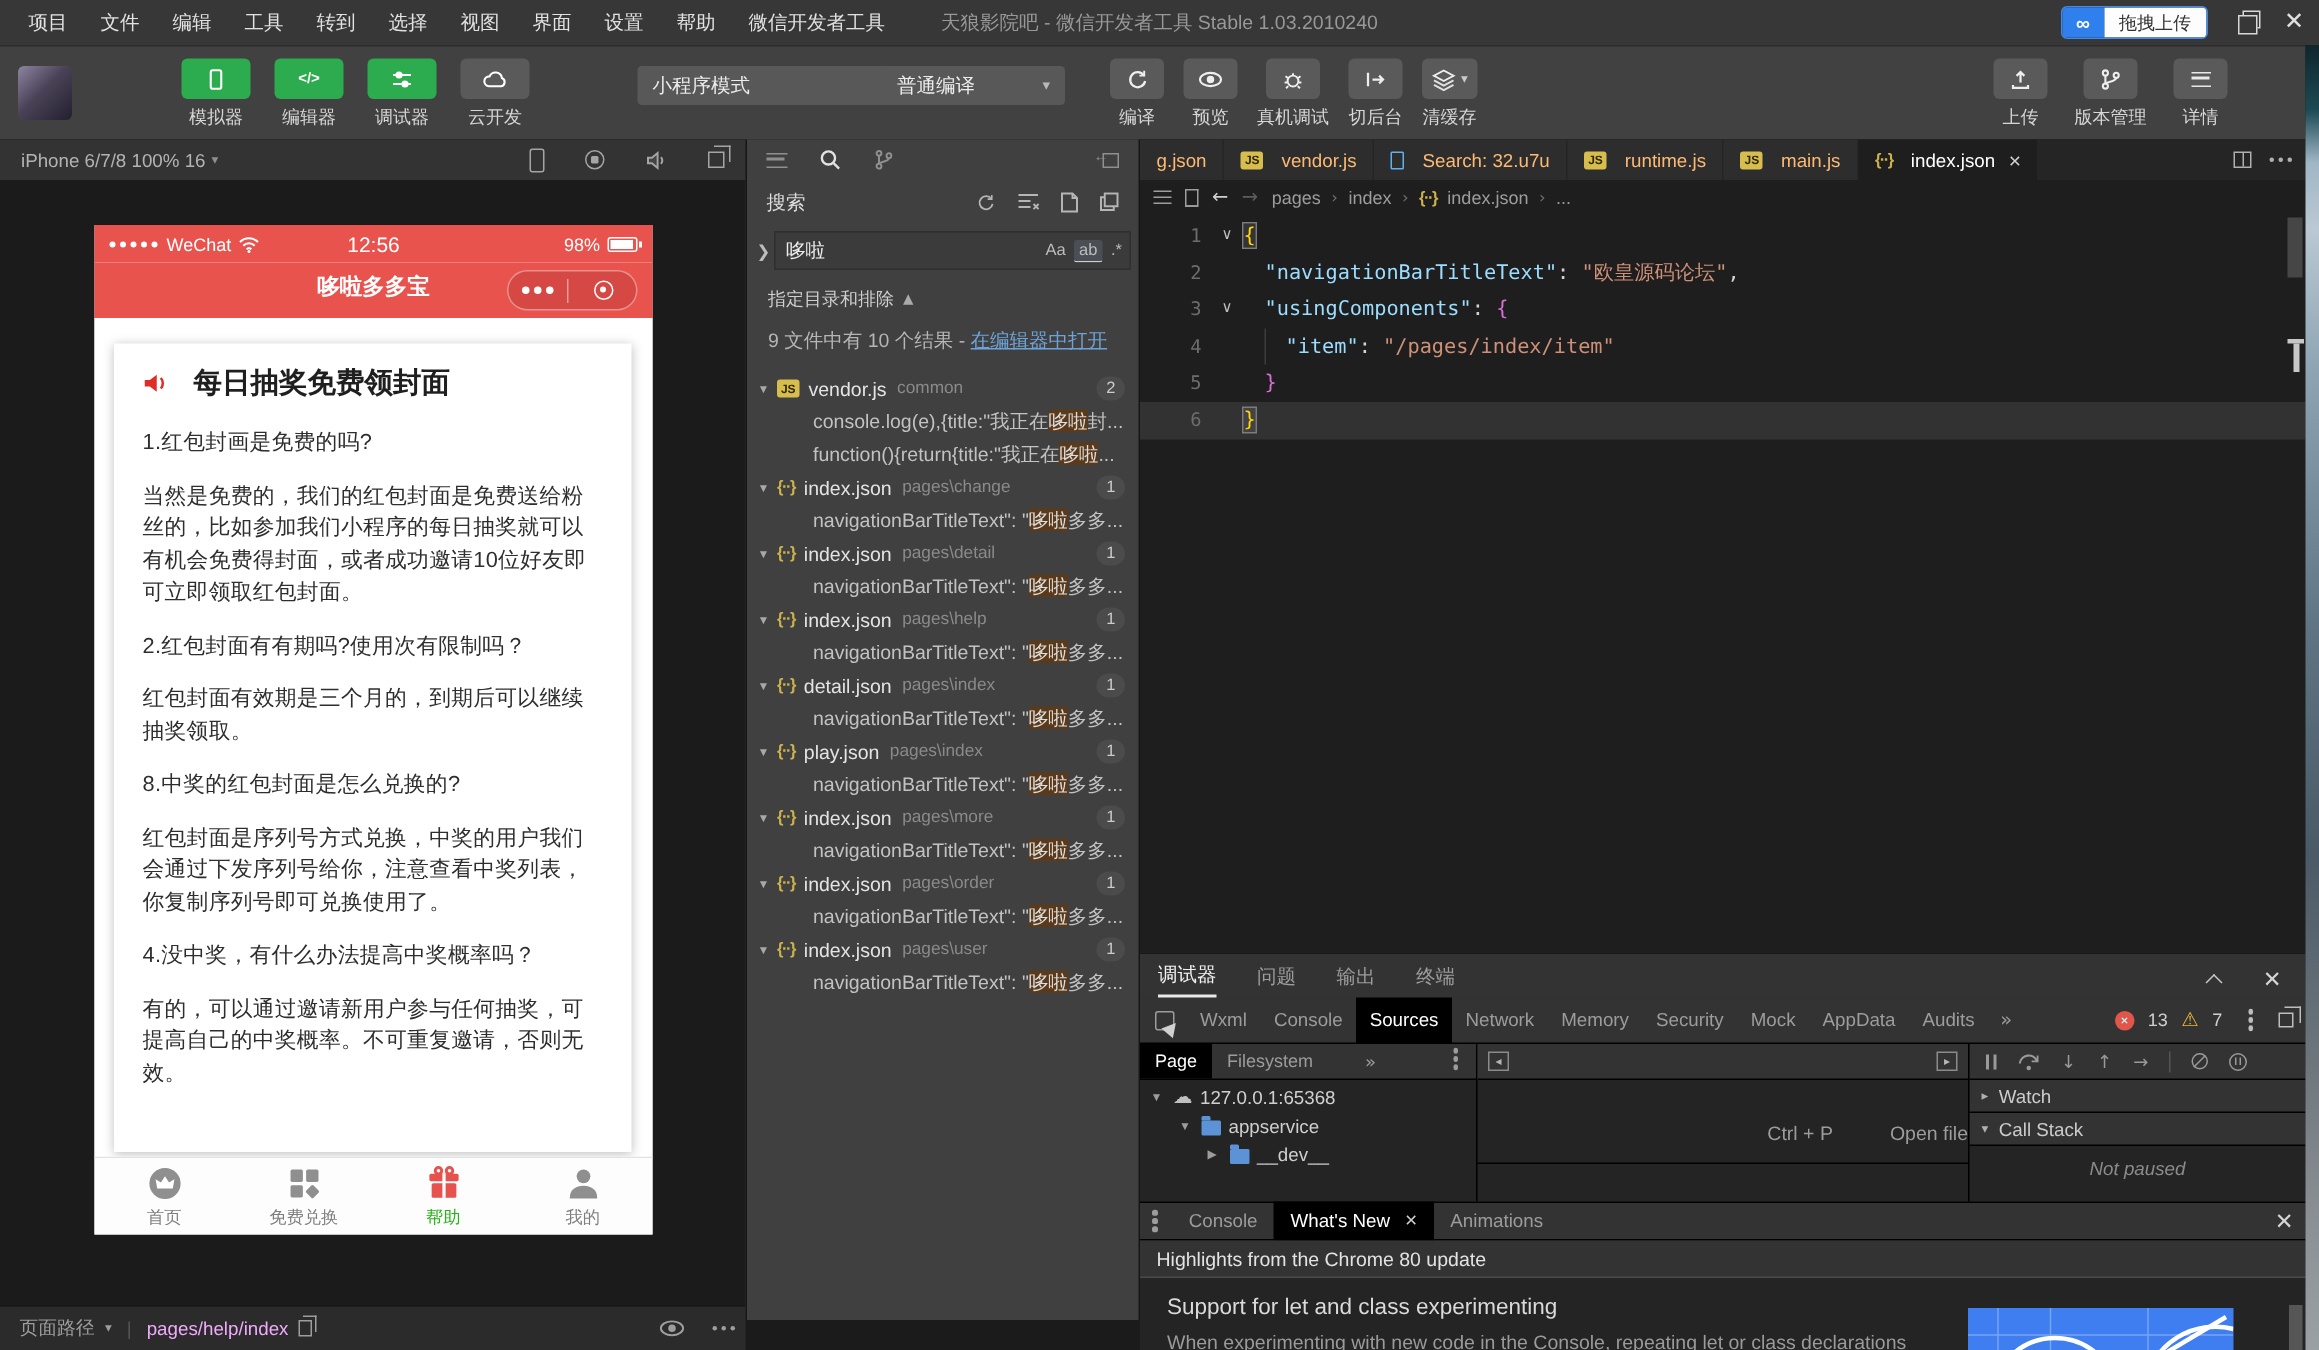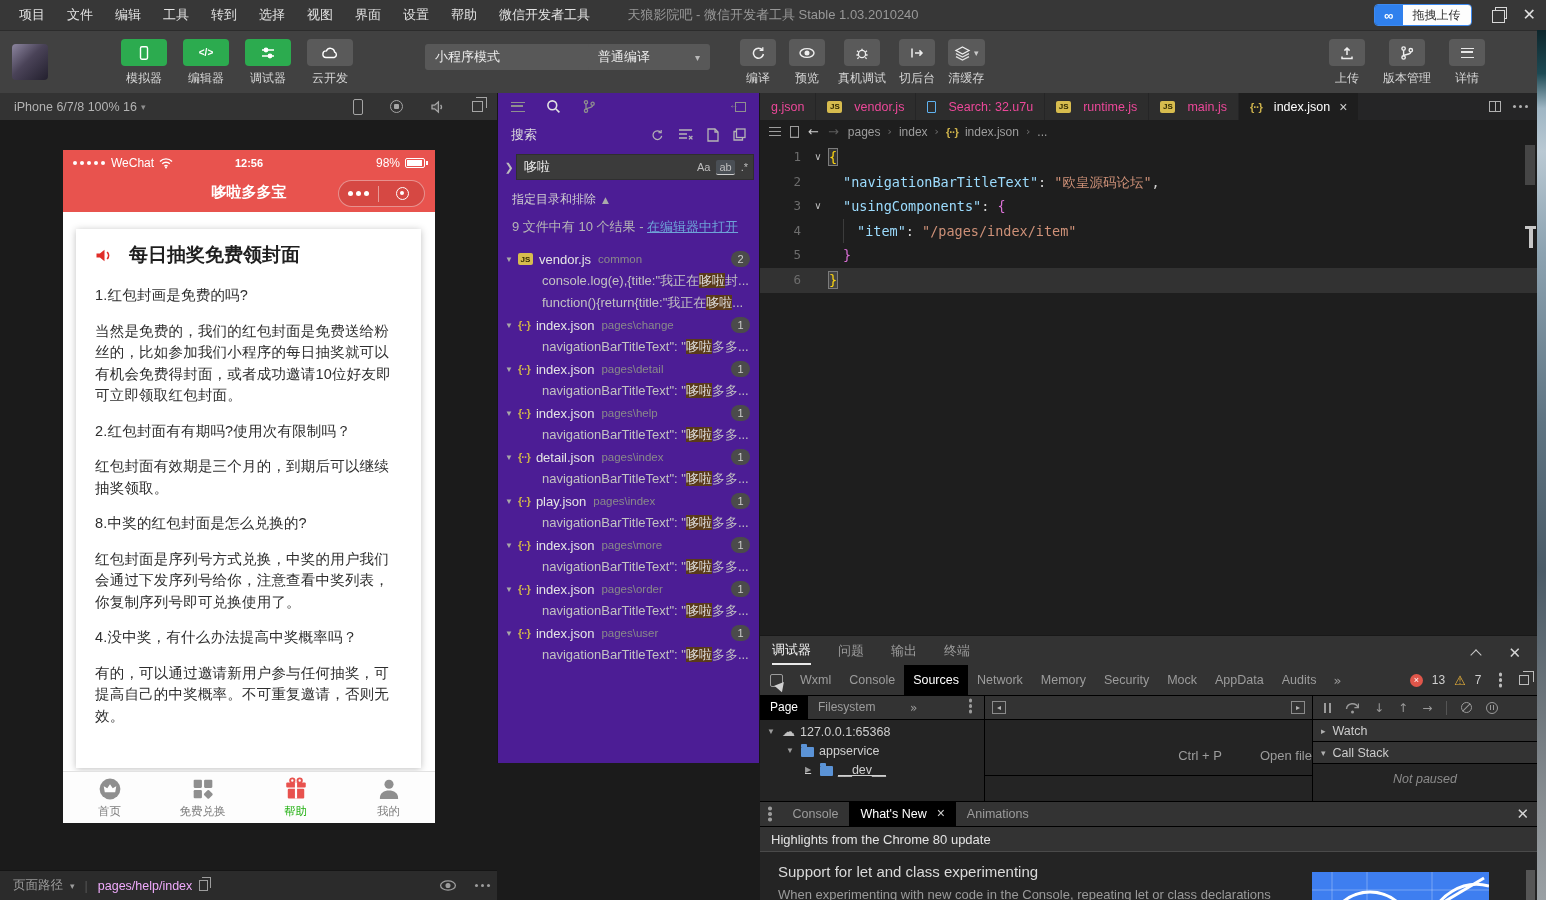--- a/index.html
+++ b/index.html
@@ -47,21 +47,21 @@
 .dicons{margin-left:auto;display:flex;gap:27px;color:#a5a5a5;align-items:center}
 .ic-phone-o{width:10px;height:16px;border:1.4px solid currentColor;border-radius:2px}
 .ic-record{width:13px;height:13px;border:1.4px solid currentColor;border-radius:50%;position:relative}
 .ic-record::after{content:"";position:absolute;left:3px;top:3px;width:4.5px;height:4.5px;background:currentColor;border-radius:1px}
 .ic-overlap{position:relative;width:11px;height:11px;border:1.4px solid currentColor}
 .ic-overlap::before{content:"";position:absolute;left:2.5px;top:-5px;width:10px;height:10px;border:1.4px solid currentColor;border-bottom:none;border-left:none}
 
 .phone{position:absolute;left:63px;top:57px;width:372px;height:673px;background:#fff;display:flex;flex-direction:column;color:#333}
 .pstatus{height:25px;background:#e8534e;color:#fff;display:flex;align-items:center;padding:12px 10px;font-size:12px;position:relative}
 .sigdots{width:4px;height:4px;border-radius:50%;background:#fff;box-shadow:7px 0 0 #fff,14px 0 0 #fff,21px 0 0 #fff,28px 0 0 #fff;margin-right:34px}
-.ptime{position:absolute;left:50%;transform:translateX(-50%);font-weight:bold;font-size:11px}
+.ptime{position:absolute;left:50%;transform:translateX(-50%);font-weight:normal;font-size:14px}
 .pbat{margin-left:auto;display:flex;align-items:center;gap:5px;font-size:12px}
 .batt{width:20px;height:10px;border:1px solid #fff;border-radius:2px;position:relative}
 .batt::before{content:"";position:absolute;left:1px;top:1px;bottom:1px;width:15px;background:#fff}
 .batt::after{content:"";position:absolute;right:-4px;top:2px;width:2px;height:4px;background:#fff}
 .pnav{height:37px;background:#e8534e;position:relative}
 .pnav-title{text-align:center;line-height:34px;color:#fff;font-size:15px;font-weight:bold}
 .capsule{position:absolute;right:10px;top:5px;width:87px;height:27px;border:1px solid rgba(255,255,255,.4);background:rgba(160,40,36,.25);border-radius:14px;display:flex;align-items:center;justify-content:space-around;color:#fff}
 .capsule .cdots{width:5px;height:5px;border-radius:50%;background:#fff;box-shadow:-8px 0 0 #fff,8px 0 0 #fff;margin-left:8px}
 .capsule .csep{width:1px;height:16px;background:rgba(255,255,255,.45)}
 .capsule .ctarget{width:13px;height:13px;border:1.6px solid #fff;border-radius:50%;position:relative;margin-right:6px}
@@ -80,21 +80,21 @@
 .statusbar .car{font-size:9px}
 .statusbar .sep{color:#555;padding:0 3px}
 .sb-path{color:#f0abfc}
 .ic-copy{position:relative;width:9px;height:11px;border:1.2px solid #9d9d9d}
 .ic-copy::before{content:"";position:absolute;left:2px;top:-4px;width:8px;height:10px;border:1.2px solid #9d9d9d;border-bottom:none;border-left:none}
 .sb-right{margin-left:auto;display:flex;align-items:center;gap:24px;color:#9d9d9d}
 .dots3h{width:3.5px;height:3.5px;border-radius:50%;background:currentColor;box-shadow:-6px 0 0 currentColor,6px 0 0 currentColor}
 .dots3v{width:3.5px;height:3.5px;border-radius:50%;background:currentColor;box-shadow:0 -5.5px 0 currentColor,0 5.5px 0 currentColor}
 
 
-.searchpanel{position:absolute;left:497px;top:93px;width:263px;height:670px;background:#4c1d95;border-left:1px solid #161616;border-right:1px solid #161616}
+.searchpanel{position:absolute;left:497px;top:93px;width:263px;height:787px;background:#404040;border-left:1px solid #161616;border-right:1px solid #161616}
 .sp-top{height:27px;display:flex;align-items:center;padding:0 13px;gap:21px;color:#8f8f8f}
 .sp-top .cur{color:#e2e2e2}
 .ic-dock{position:relative;width:11px;height:10px;border:1.2px solid currentColor;margin-left:auto}
 .ic-dock::before{content:"←";position:absolute;left:-7px;top:-4px;font-size:10px}
 .sp-head{height:29px;display:flex;align-items:center;padding:0 13px;font-size:13px;color:#dedede}
 .sp-hicons{margin-left:auto;display:flex;gap:14px;color:#b5b5b5;align-items:center}
 .sp-inputrow{display:flex;align-items:center;padding:0 5px 0 4px;margin-top:5px}
 .sp-chev{color:#bdbdbd;font-size:11px;width:14px;text-align:center}
 .sp-input{flex:1;height:26px;background:#3b3b3b;border:1px solid #2f2f2f;display:flex;align-items:center;padding:0 2px 0 7px}
 .sp-input input{background:transparent;border:none;outline:none;color:#ececec;font-size:13px;width:100px;font-family:inherit}
@@ -117,21 +117,21 @@
 .ricon.file{width:9px;height:12px;border:1.2px solid #5fb2f0;border-radius:1px}
 .rname{color:#e4e4e4;margin-right:7px;white-space:nowrap}
 .rpath{color:#8a8a8a;font-size:11.5px;flex:1;overflow:hidden;white-space:nowrap}
 .rbadge{background:#4b4b4b;border-radius:9px;min-width:19px;height:16px;font-size:11px;color:#ccc;display:flex;align-items:center;justify-content:center;padding:0 5px;flex:none}
 .rm{height:22px;line-height:22px;padding:0 6px 0 44px;color:#c2c2c2;white-space:nowrap;overflow:hidden;cursor:pointer}
 .rm .hl{background:#5a3a1a;color:#ddd}
 
 
 .editor{position:absolute;left:760px;top:93px;width:777px;height:542px;background:#1e1e1e}
 .etabs{height:27px;background:#252526;display:flex;align-items:stretch}
-.etab{display:flex;align-items:center;padding:0 11px;font-size:12.5px;background:#2d2d2d;color:#ec4899;margin-right:1px;gap:6px;cursor:pointer;white-space:nowrap}
+.etab{display:flex;align-items:center;padding:0 11px;font-size:12.5px;background:#2d2d2d;color:#fdba74;margin-right:1px;gap:6px;cursor:pointer;white-space:nowrap}
 .etab.active{background:#1e1e1e;color:#fff}
 .tabx::before{content:"×";font-size:14px;color:#d0d0d0;margin-left:3px}
 .etrail{margin-left:auto;display:flex;gap:18px;padding:0 15px;color:#b0b0b0;align-items:center}
 .ic-split{width:12px;height:11px;border:1.2px solid currentColor;position:relative}
 .ic-split::after{content:"";position:absolute;left:5px;top:0;width:1.2px;height:9px;background:currentColor}
 .ebread{height:23px;display:flex;align-items:center;gap:9px;padding:0 9px;font-size:12px;color:#9d9d9d;background:#1e1e1e}
 .ic-lines{width:12px;height:9px;border-top:1.4px solid currentColor;border-bottom:1.4px solid currentColor;position:relative}
 .ic-lines::before{content:"";position:absolute;left:0;top:2.8px;width:12px;height:1.4px;background:currentColor}
 .ic-bookmark{width:9px;height:12px;border:1.3px solid currentColor;border-bottom:none;position:relative}
 .ic-bookmark::after{content:"";position:absolute;left:-1px;bottom:-4px;border-left:4.5px solid transparent;border-right:4.5px solid transparent;border-top:4px solid #1e1e1e;box-shadow:0 -1.3px 0 currentColor}
@@ -891,21 +891,21 @@
               <span>127.0.0.1:65368</span>
             </div>
 
             <div class="trow" style="padding-left: 26px;">
               <span class="tcar open"></span>
 
               <span class="ic-folder"></span>
               <span>appservice</span>
             </div>
 
-            <div class="trow" style="padding-left: 45px; text-decoration: underline;">
+            <div class="trow" style="padding-left: 45px;">
 
               <span class="tcar closed"></span>
 
               <span class="ic-folder"></span>
               <span>__dev__</span>
             </div>
           </div>
       </div>
       <div class="col-mid">
         <div class="src-mid-head">

